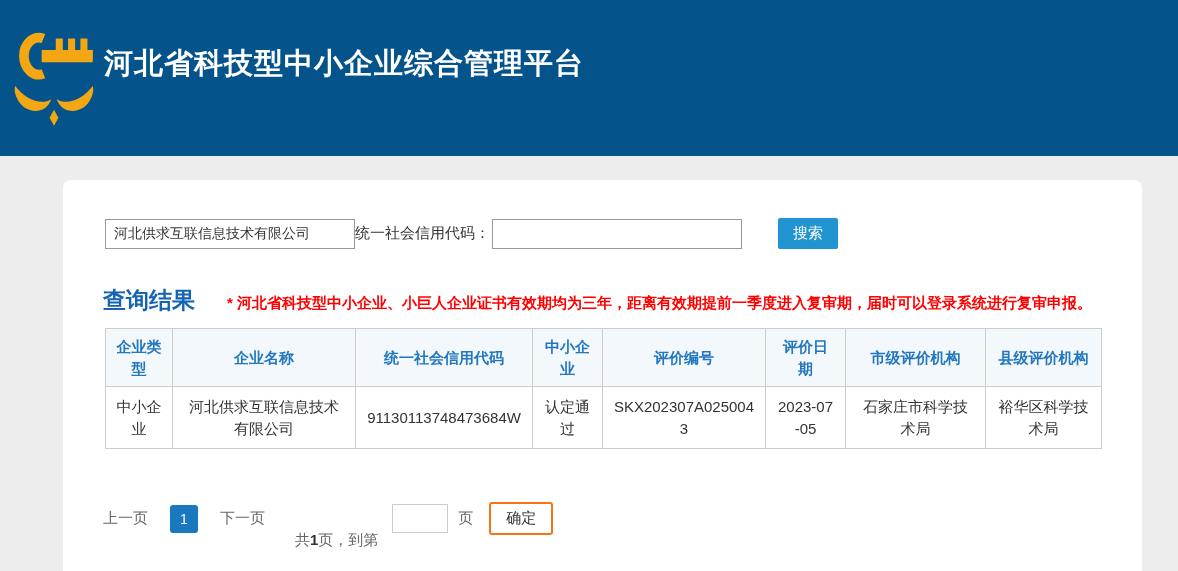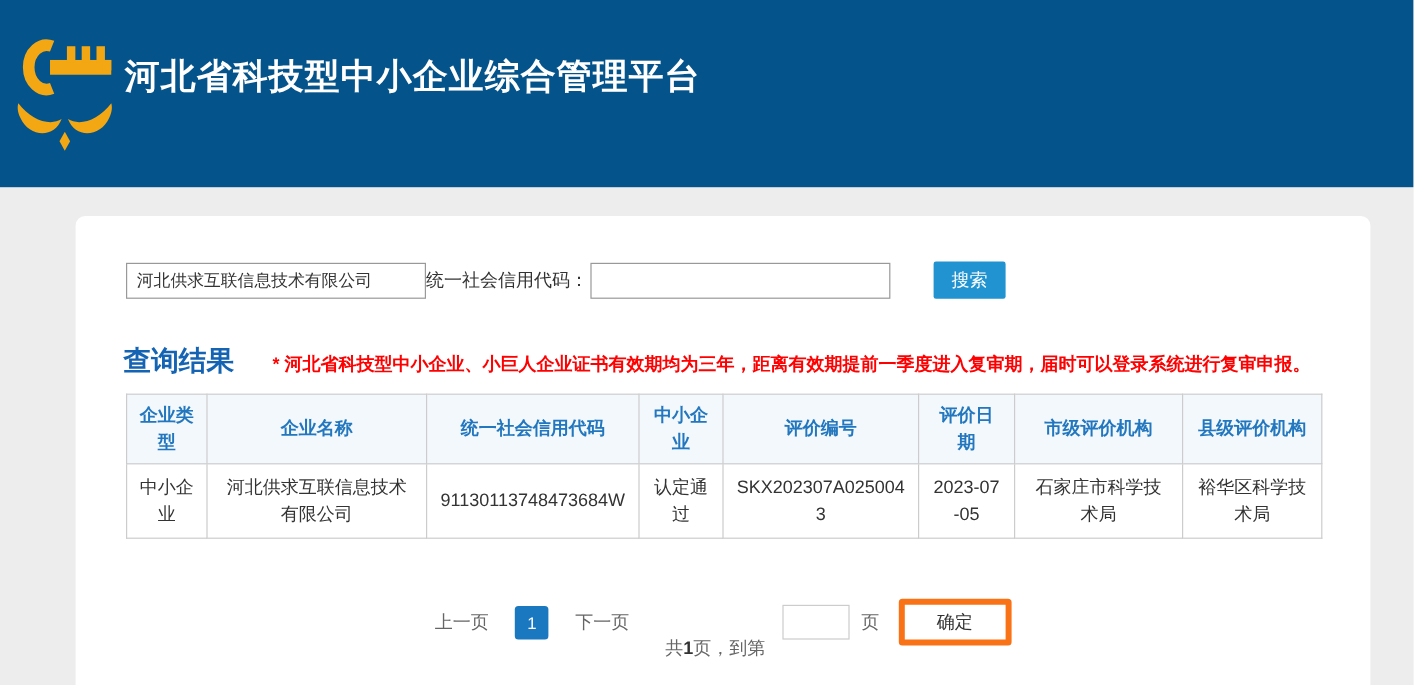--- a/index.html
+++ b/index.html
@@ -53,40 +53,40 @@
   .result-table th, .result-table td {
     border:1px solid #cccccc; text-align:center; vertical-align:middle;
     font-size:15px; padding:6px 10px; line-height:1.45; word-break:break-all;
   }
   .result-table th {
     background:#f3f8fc; color:#2277be; font-weight:bold; height:58px;
   }
   .result-table td { background:#ffffff; color:#333; height:62px; }
   
   .pagination {
-    margin-top:38px; display:flex; align-items:center; justify-content:center;
+    margin-top:38px; display:flex; align-items:center; justify-content:flex-start;
     font-size:15px; color:#666;
   }
   .page-prev, .page-next { cursor:pointer; color:#666; }
   .page-current {
     width:28px; height:28px; background:#1a78c0; color:#fff;
     display:flex; align-items:center; justify-content:center;
     border-radius:3px; margin:0 22px; cursor:pointer; font-size:14px;
   }
   .page-next { margin-right:30px; }
   .page-total { color:#666;margin-top:44px; }
   .page-total b { color:#333; }
   .goto-input {
     width:56px; height:29px; border:1px solid #ccc; margin:0 10px 0 14px;
     padding:0 6px; font-size:14px; outline:none;
   }
   .page-unit { color:#666; }
   .confirm-btn {
-    margin-left:16px; background:#fff; border:5px solid #f97316; color:#333;
-    font-size:15px; padding:5px 27px; border-radius:3px; cursor:pointer;
+    margin-left:16px; background:#fff; border:2px solid #f97316; color:#333;
+    font-size:15px; padding:5px 15px; border-radius:3px; cursor:pointer;
     font-family:"Liberation Sans","DejaVu Sans",sans-serif;
   }
 </style>
 </head>
 <body>
 
 <header class="site-header">
   <svg class="logo" viewBox="0 0 100 120" aria-hidden="true">
 
     <path d="M 38 14 A 17 21 0 1 0 38 54" fill="none" stroke="#f2a713" stroke-width="11"></path>

